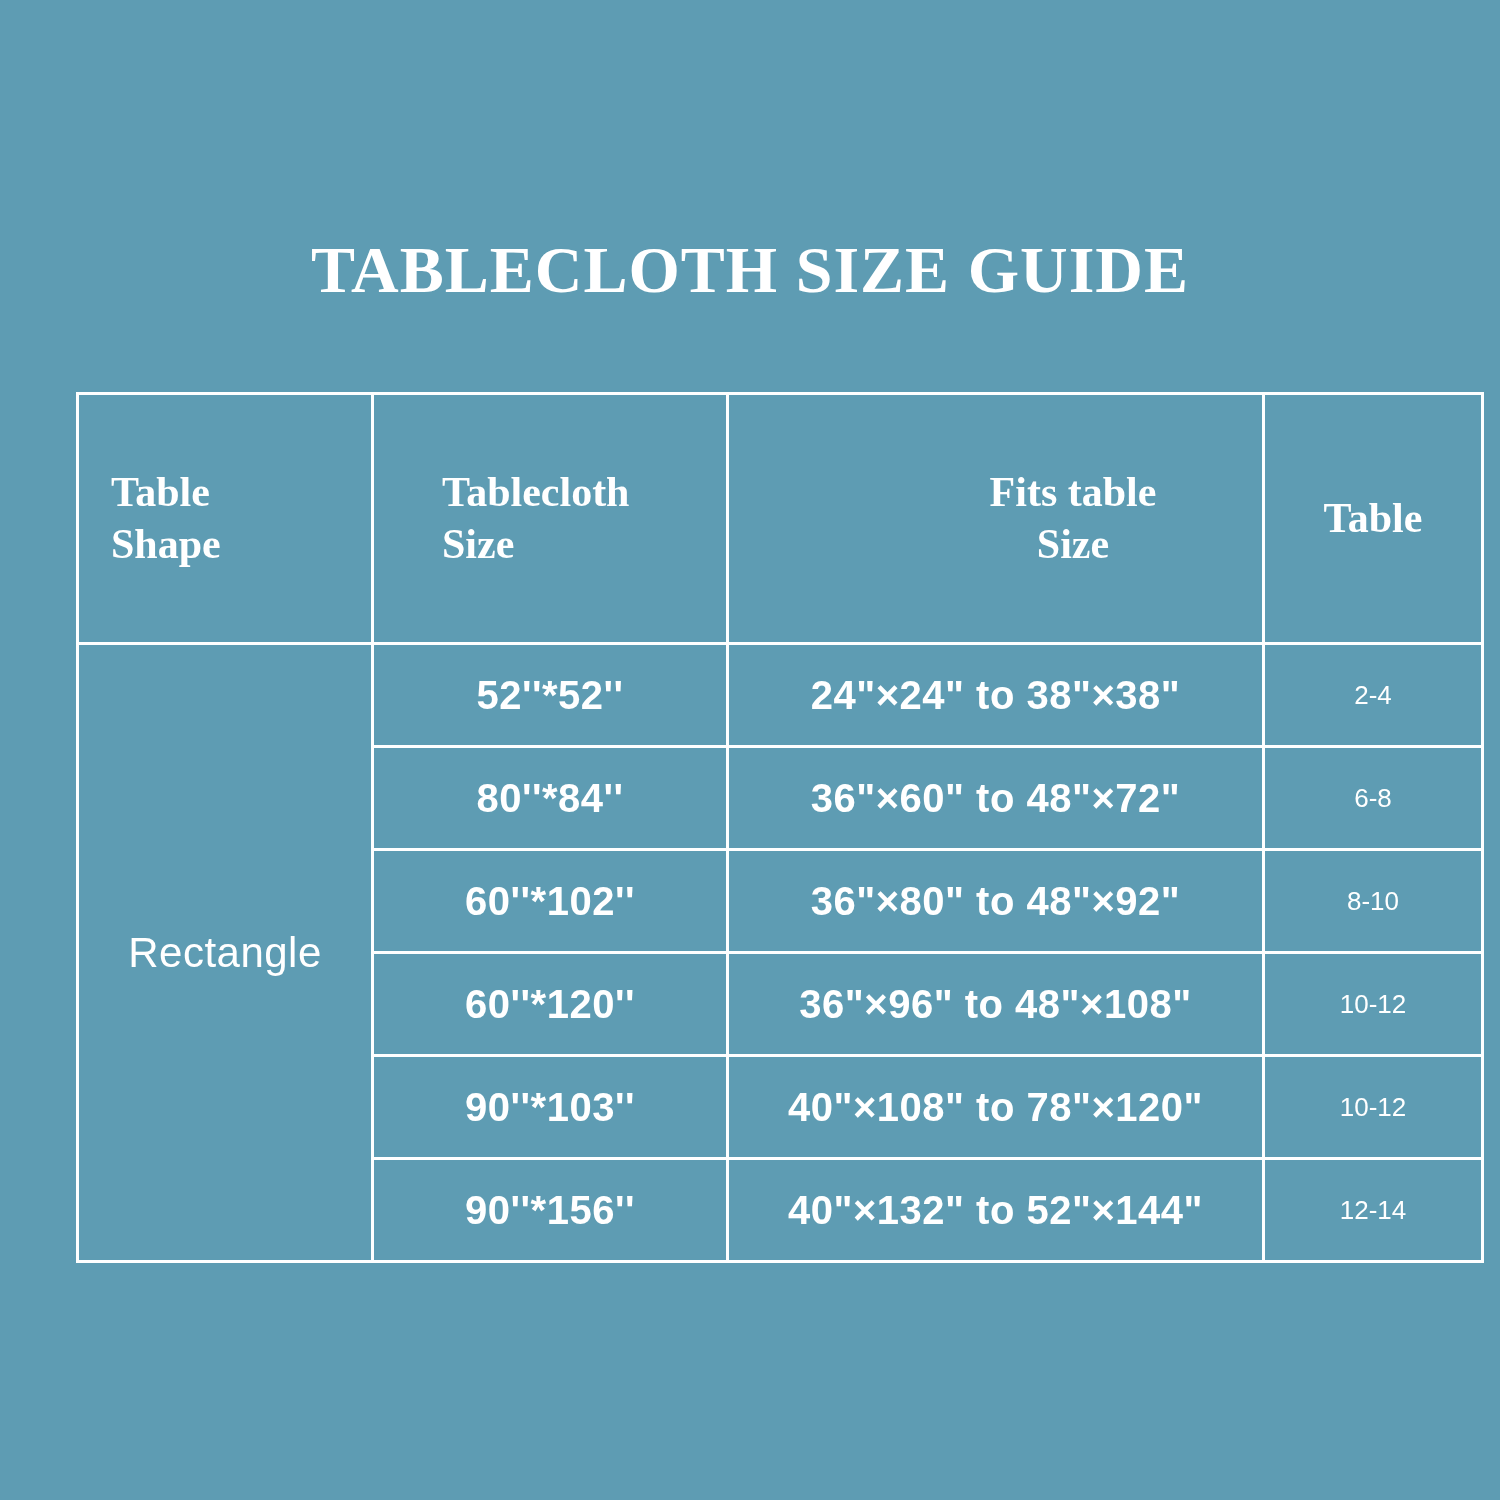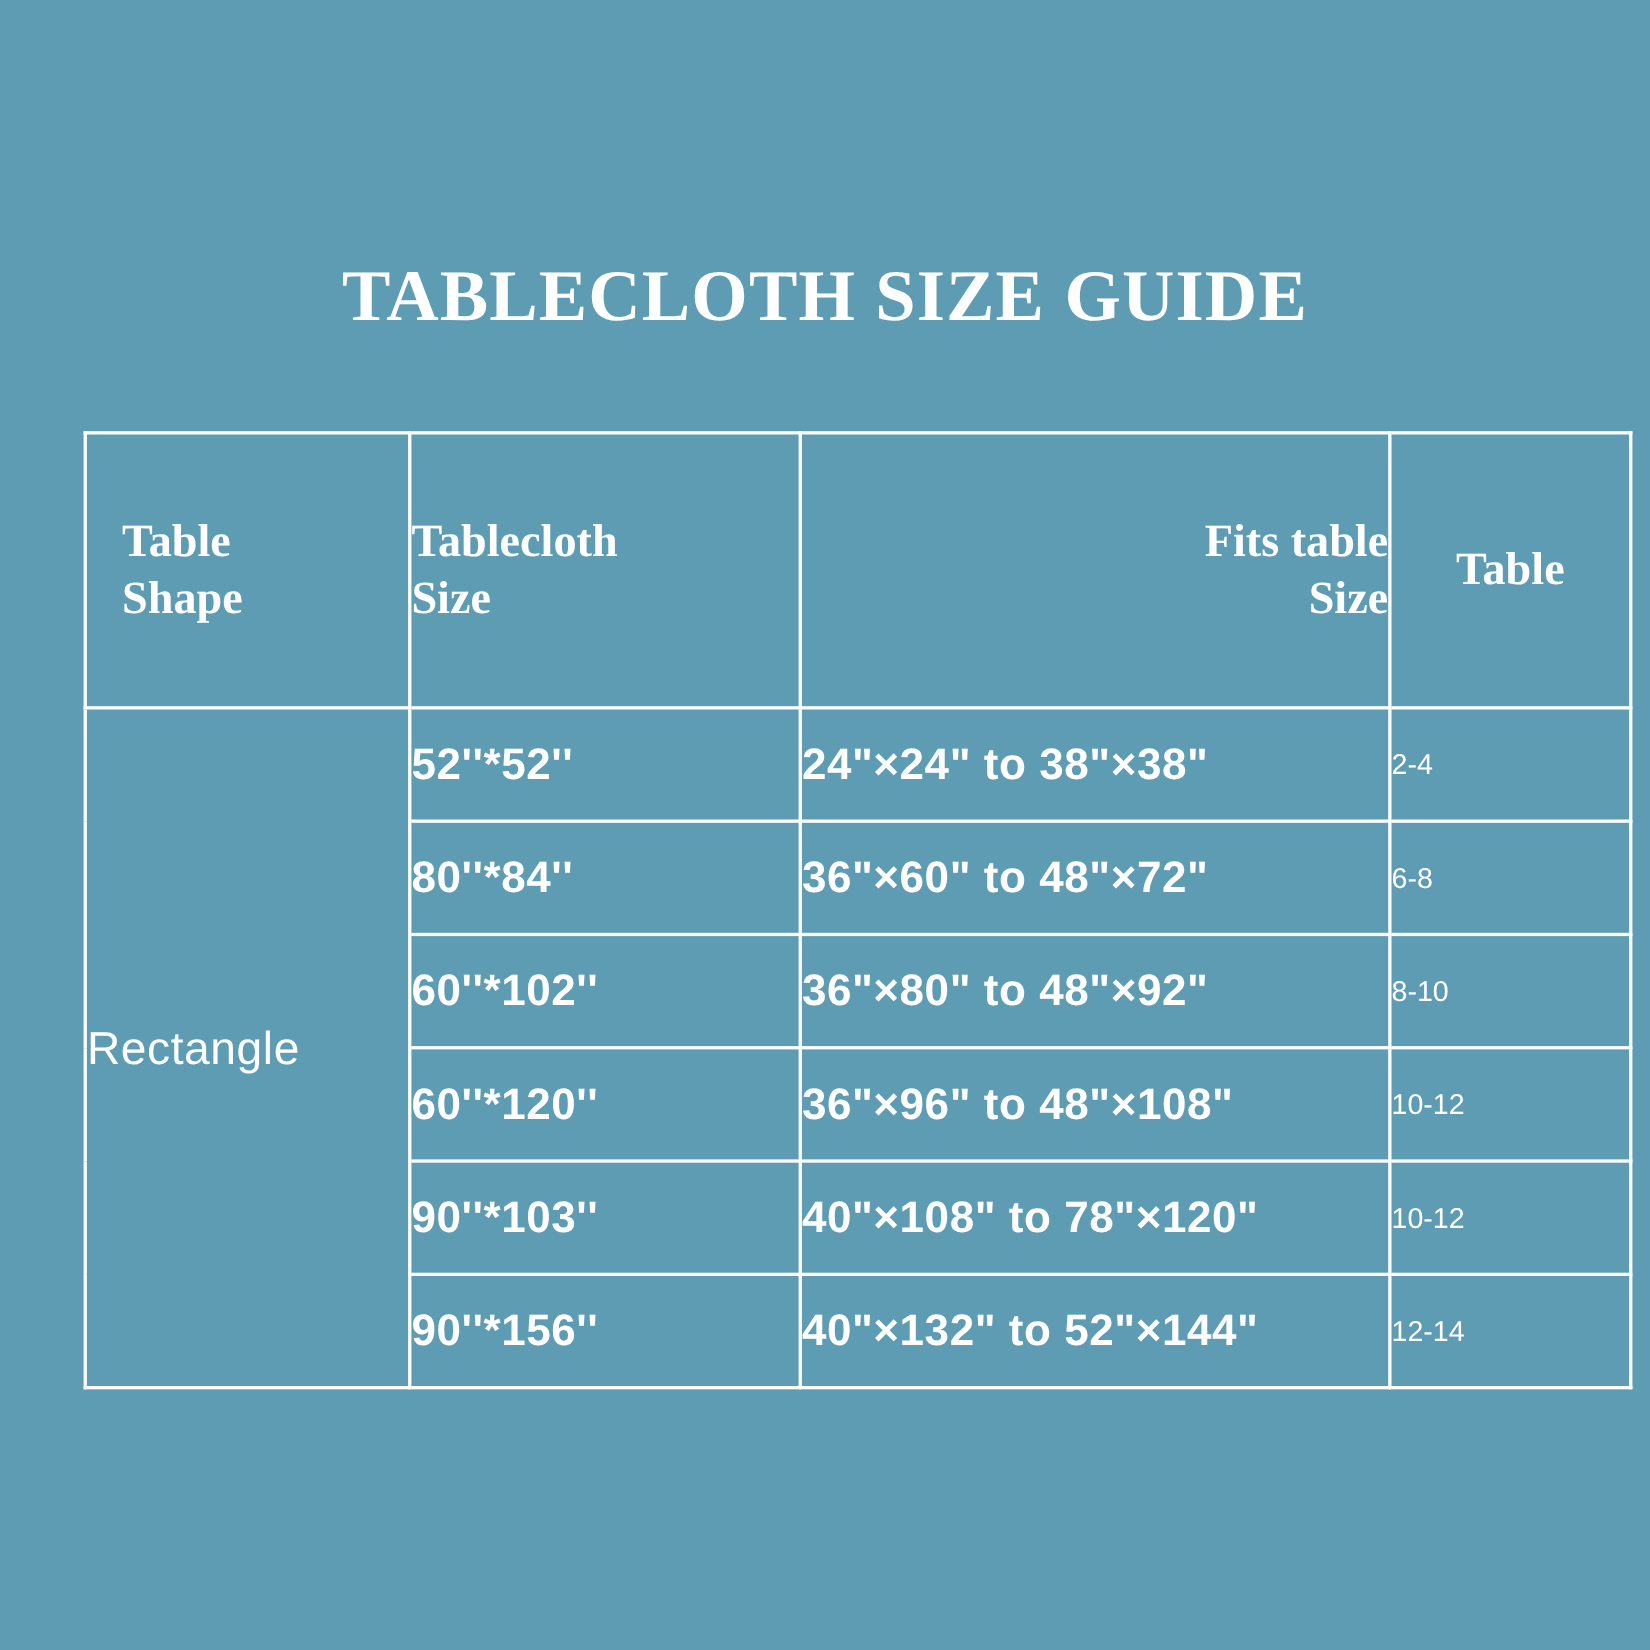--- a/index.html
+++ b/index.html
@@ -40,40 +40,40 @@
   }
   table.guide {
     border-collapse: collapse;
     width: 100%;
     table-layout: fixed;
     margin-left: 28px;
   }
   table.guide td, table.guide th {
     border: 3px solid #ffffff;
     color: #ffffff;
-    text-align: left;
+    text-align: center;
     vertical-align: middle;
     padding: 0;
   }
   
   col.c1 { width: 295px; }
   col.c2 { width: 355px; }
   col.c3 { width: 536px; }
   col.c4 { width: 219px; }
 
   thead th {
     height: 247px;
     font-family: "Liberation Serif", serif;
     font-weight: bold;
     font-size: 42px;
     line-height: 1.22;
   }
   thead th.h1 { text-align: left; padding-left: 32px; }
-  thead th.h2 { text-align: left; }
-  thead th.h3 { text-align: right; padding-left: 155px; }
+  thead th.h2 { text-align: left; padding-left: 68px; }
+  thead th.h3 { text-align: center; padding-left: 155px; }
   thead th.h4 { text-align: center; }
 
   td.shape {
     font-family: Liberation Sans, sans-serif;
     font-weight: 400;
     font-size: 42px;
     letter-spacing: 0.5px;
   }
   tbody tr { height: 103px; }
   td.size, td.fits {

